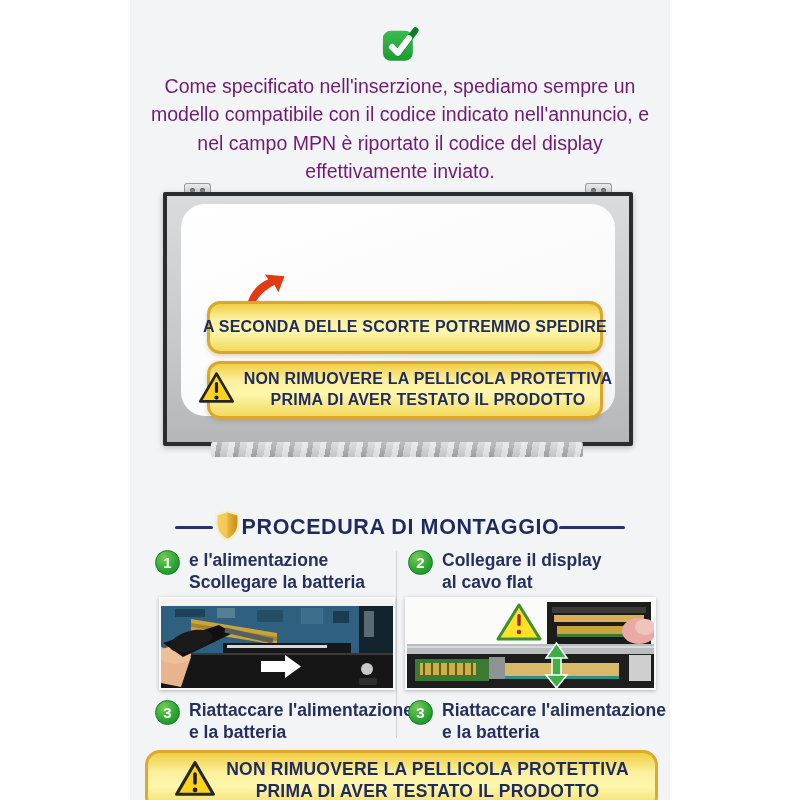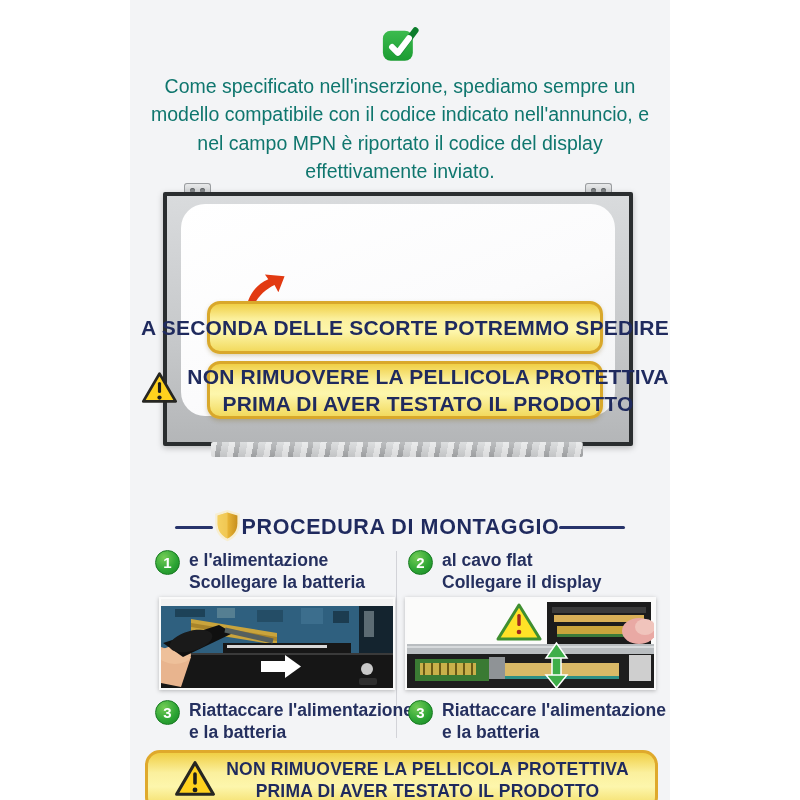--- a/index.html
+++ b/index.html
@@ -9,21 +9,21 @@
   .content { position:absolute; left:130px; top:0; width:540px; height:800px;
              background:#f3f4f6; overflow:hidden; }
 
   
   .hdr { position:absolute; top:26px; left:0; width:100%; display:flex;
          align-items:center; justify-content:center; gap:11px; }
   .hdr-title { font-size:26px; font-weight:bold; color:#1f2a5e; letter-spacing:0.5px; }
 
   
   .intro { position:absolute; top:72px; left:0; width:100%; padding:0 6px;
-           text-align:center; font-size:19.5px; line-height:1.45; color:#0f766e; }
+           text-align:center; font-size:19.5px; line-height:1.45; color:#701a75; }
 
   
   .panel { position:absolute; left:33px; top:183px; width:470px; height:292px; }
   .bracket { position:absolute; top:0; width:27px; height:15px;
              background:linear-gradient(180deg,#e8e9ea,#bfc2c4); border:1px solid #9a9da0;
              border-bottom:none; border-radius:3px 3px 0 0; }
   .bracket.left { left:21px; } .bracket.right { right:21px; }
   .bracket i { position:absolute; top:4px; width:5px; height:5px; border-radius:50%;
                background:#86898c; box-shadow:inset 0 1px 1px #5c5f62; }
   .bracket i.h1 { left:5px; } .bracket i.h2 { right:5px; }
@@ -43,21 +43,21 @@
   .red-arrow { position:absolute; left:77px; top:90px; }
 
   .note-box { position:absolute; left:44px; width:396px; border:3px solid #d9a82b;
               border-radius:13px; display:flex; align-items:center; justify-content:center;
               gap:9px; padding:5px 8px;
               background:linear-gradient(180deg,#f0cf45 0%,#fbf09d 32%,#fdf6ac 58%,#f2da5e 100%);
               box-shadow:0 2px 4px rgba(120,90,0,0.25); }
   .note1 { top:118px; height:53px; }
   .note2 { top:178px; height:58px; }
   .note-lines { text-align:center; font-weight:bold; color:#1f2a5e;
-                font-size:21px; line-height:1.3; letter-spacing:0.2px; }
+                font-size:16px; line-height:1.3; letter-spacing:0.2px; }
   .note-lines div { white-space:nowrap; }
 
   
   .proc-hdr { position:absolute; top:509px; left:0; width:100%; display:flex;
               align-items:center; justify-content:center; gap:0; }
   .rule { height:3px; background:#27336b; border-radius:2px; }
   .rule.l { width:38px; } .rule.r { width:66px; }
   .proc-title { font-size:21.5px; font-weight:bold; color:#1f2a5e; letter-spacing:0.6px; }
 
   
@@ -177,22 +177,22 @@
     <div class="step s1">
       <span class="badge">1</span>
       <div class="step-text">
         <div>e l'alimentazione</div>
         <div>Scollegare la batteria</div>
       </div>
     </div>
     <div class="step s2">
       <span class="badge">2</span>
       <div class="step-text">
+        <div>Collegare il display</div>
         <div>al cavo flat</div>
-        <div>Collegare il display</div>
       </div>
     </div>
 
     <div class="col-divider"></div>
 
     <div class="photo photo1">
       <svg width="232" height="89" viewBox="0 0 232 89">
         <rect x="0" y="0" width="232" height="7" fill="#f2f2f2"></rect>
         <rect x="0" y="7" width="232" height="47" fill="#2f607f"></rect>
         <rect x="14" y="10" width="30" height="8" fill="#1d4258"></rect>

